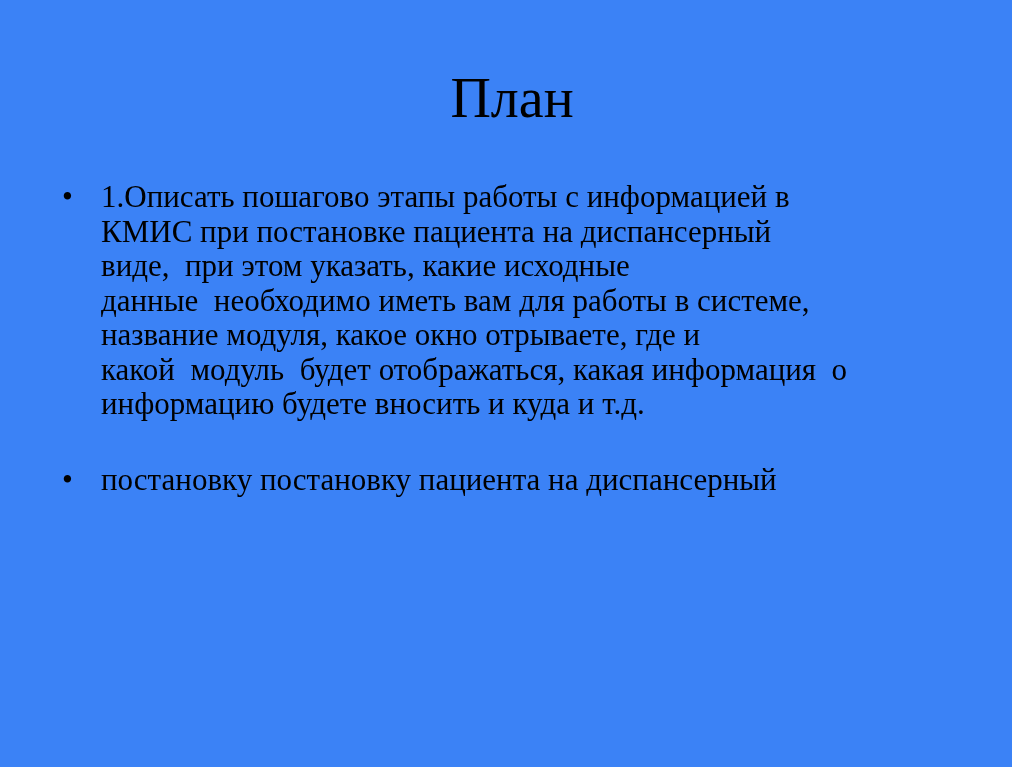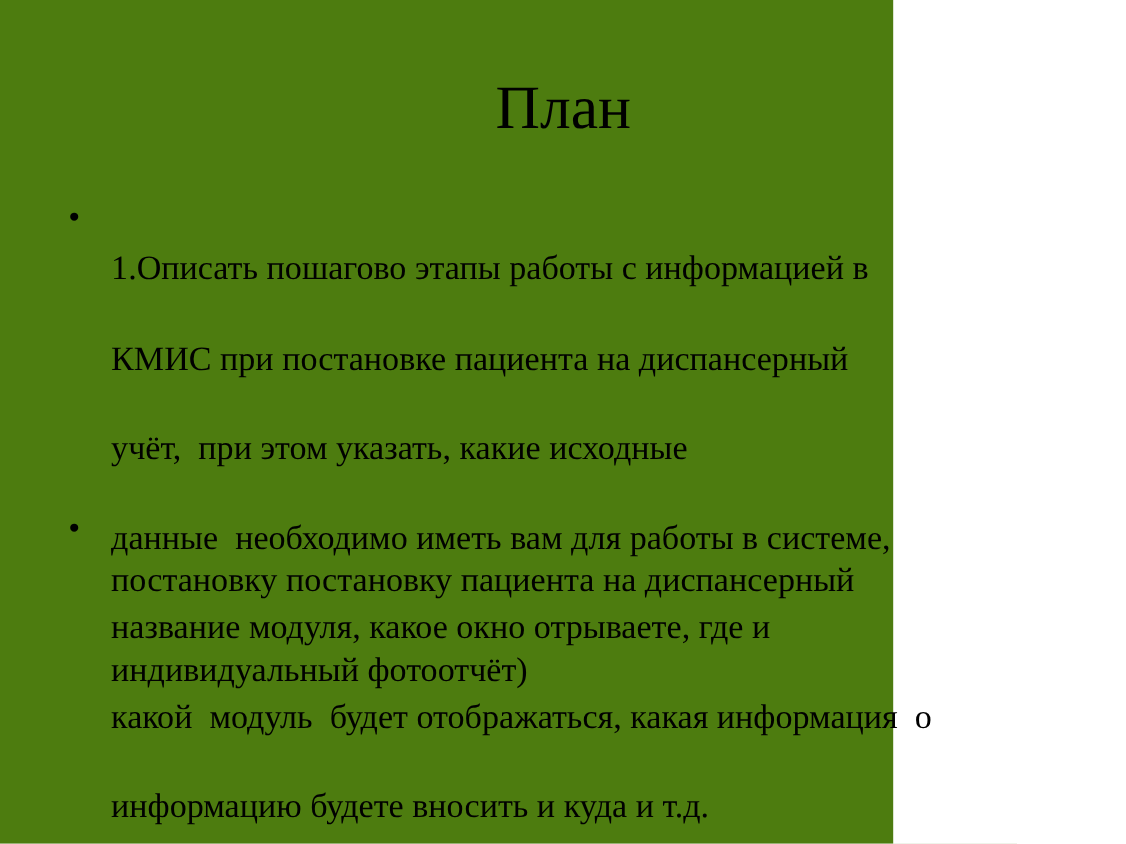--- a/index.html
+++ b/index.html
@@ -11,22 +11,22 @@
       width: 1024px;
       height: 767px;
       position: relative;
       overflow: hidden;
       font-family: "Liberation Serif", "DejaVu Serif", serif;
       color: #000000;
     }
     .slide {
       position: absolute;
       left: 0; top: 0;
-      width: 812px; height: 767px;
-      background: #4d7c0f;
+      width: 1012px; height: 767px;
+      background: #3b82f6;
       text-decoration: underline;
     }
     .title {
       position: absolute;
       left: 0;
       top: 66px;
       width: 1024px;
       text-align: center;
       font-size: 56px;
       line-height: 64px;
@@ -56,46 +56,44 @@
     .bullet-lines {
       position: absolute;
       left: 101px;
       width: 900px;
       font-size: 31px;
       line-height: 34.5px;
     }
     .line {
       display: block;
       white-space: pre;
-      margin-top: 47px;
     }
     #item-1 { top: 180px; }
     #item-2 { top: 463px; }
   </style>
 </head>
 <body>
 
 <div class="slide">
   <h1 class="title">План</h1>
 
   <ul class="bullets">
     <li class="bullet-item" id="item-1">
       <span class="bullet-dot">•</span>
       <div class="bullet-lines">
         <span class="line">1.Описать пошагово этапы работы с информацией в</span>
         <span class="line">КМИС при постановке пациента на диспансерный</span>
-        <span class="line">учёт,  при этом указать, какие исходные</span>
+        <span class="line">виде,  при этом указать, какие исходные</span>
         <span class="line">данные  необходимо иметь вам для работы в системе,</span>
         <span class="line">название модуля, какое окно отрываете, где и</span>
         <span class="line">какой  модуль  будет отображаться, какая информация  о</span>
         <span class="line">информацию будете вносить и куда и т.д.</span>
       </div>
     </li>
 
     <li class="bullet-item" id="item-2">
       <span class="bullet-dot">•</span>
       <div class="bullet-lines">
         <span class="line">постановку постановку пациента на диспансерный</span>
-        <span class="line">индивидуальный фотоотчёт)</span>
       </div>
     </li>
   </ul>
 </div>
 
 </body></html>

